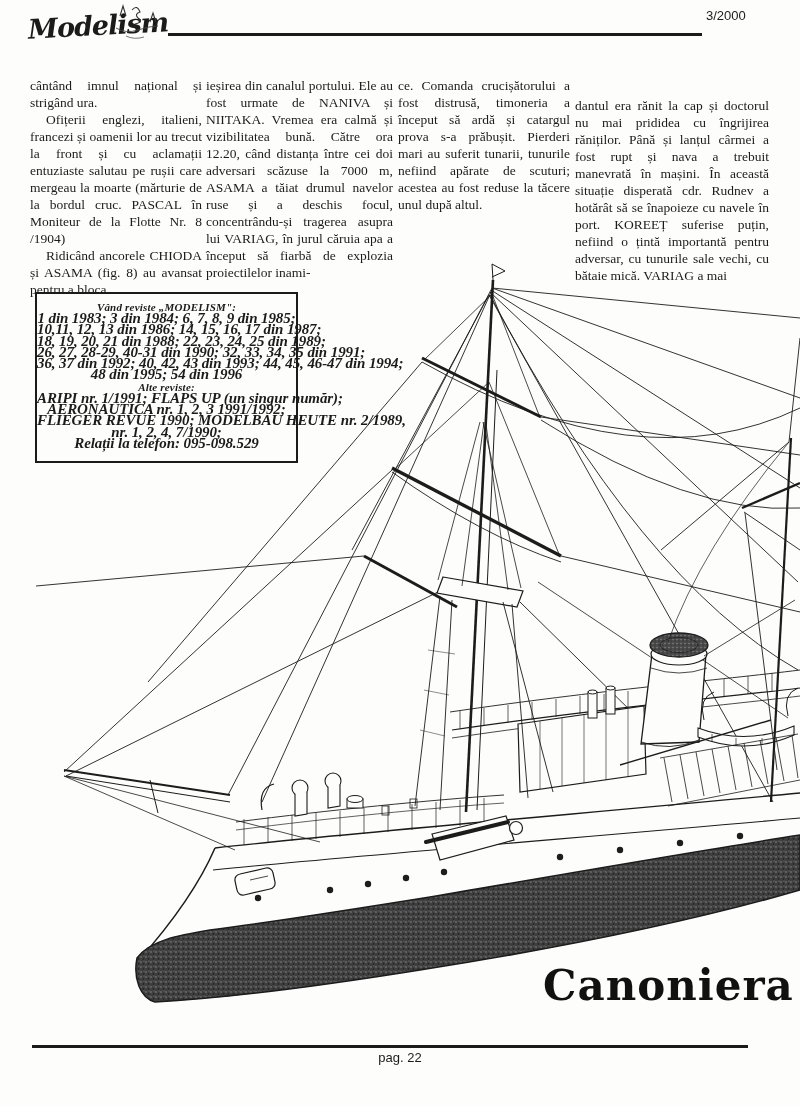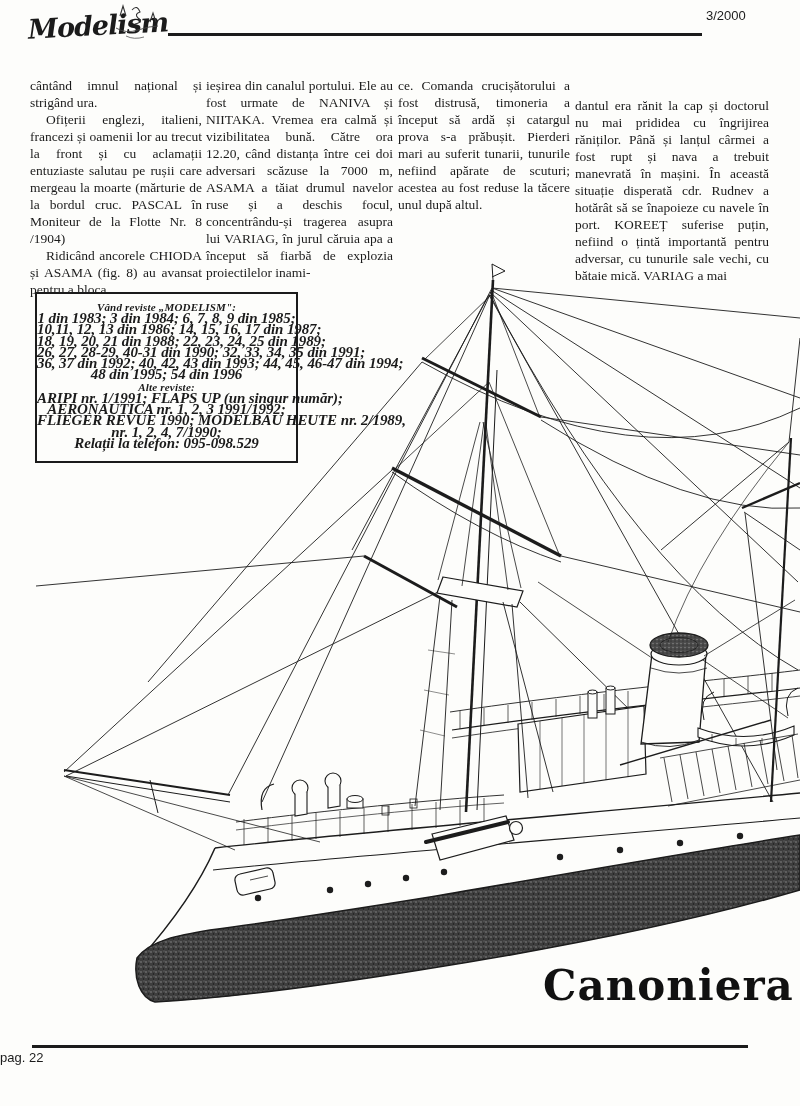--- a/index.html
+++ b/index.html
@@ -26,21 +26,21 @@
   .adbox .l{font-size:15px;font-weight:bold;font-style:italic;line-height:11.3px;
             white-space:nowrap;letter-spacing:-0.1px;}
   
   .ship{position:absolute;left:0;top:250px;width:800px;height:800px;z-index:1;}
   
   .caption{position:absolute;left:543px;top:960px;width:240px;font-family:"DejaVu Serif",serif;
            font-weight:bold;font-size:42px;letter-spacing:1px;z-index:4;color:#111;
            transform:scaleY(1.04);}
   
   .footer-rule{position:absolute;left:32px;top:1045px;width:716px;height:2.5px;background:#1b1b1b;z-index:5;}
-  .pagenum{position:absolute;left:0;top:1050px;width:800px;z-index:5;
+  .pagenum{position:absolute;left:0;top:1050px;width:800px;text-align:center;z-index:5;
            font-family:"Liberation Sans",sans-serif;font-size:13px;}
 </style>
 </head>
 <body>
 
 <div class="page">
 
   <div class="logo">Modelism</div>
   <svg class="scribble" width="70" height="42" viewBox="0 0 70 42">
     <path d="M8,14 l3,-10 l3,10 M20,8 q5,-6 8,2 q-6,2 -2,6 q6,4 -3,6 M38,20 l3,-9 l3,9" fill="none" stroke="#333" stroke-width="1.1"></path>

